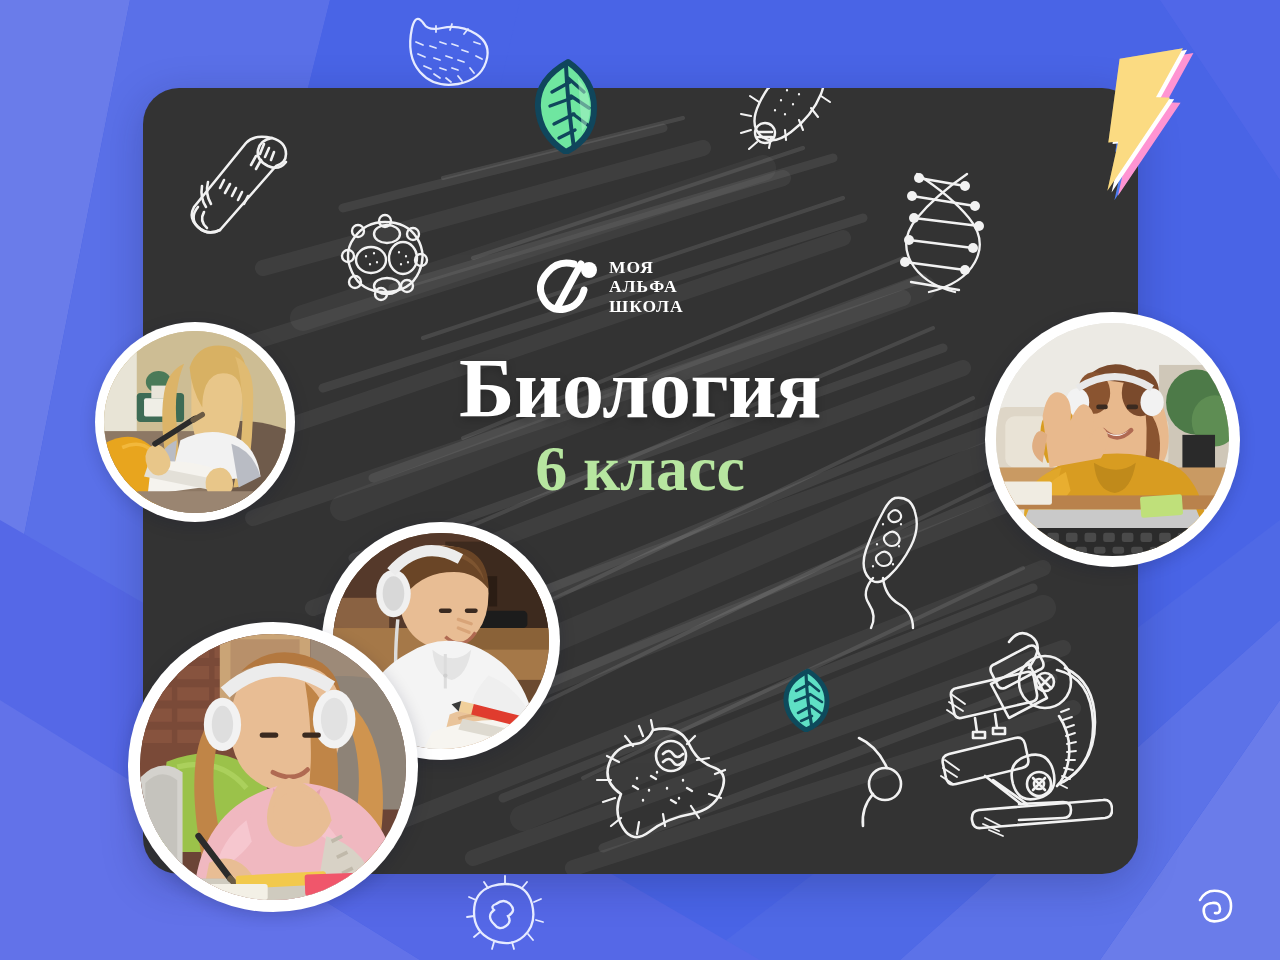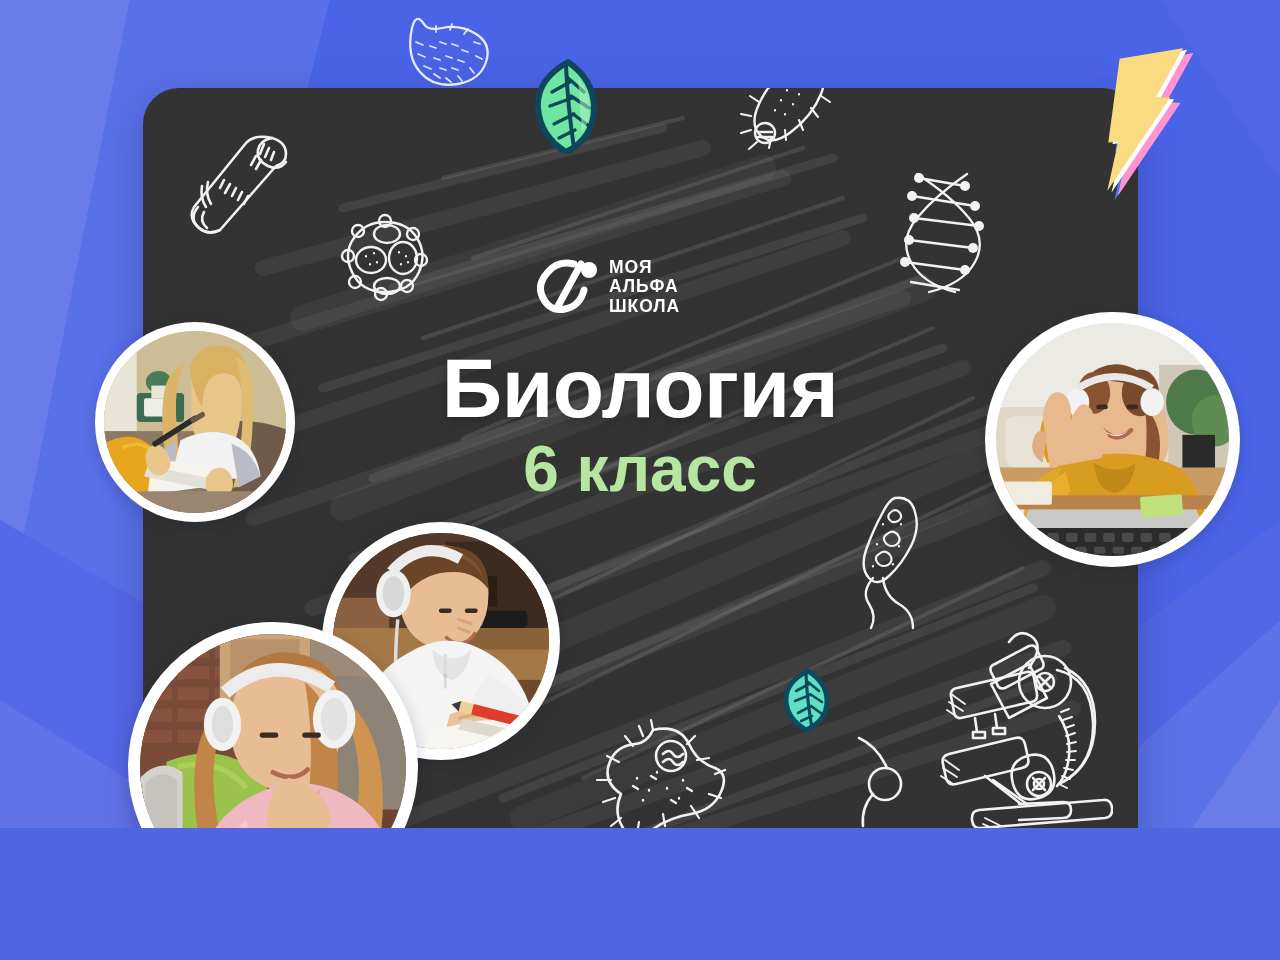--- a/index.html
+++ b/index.html
@@ -2,21 +2,21 @@
 <html><head>
 <meta charset="utf-8">
 <style>
   * { margin:0; padding:0; box-sizing:border-box; }
   html,body { width:1280px; height:960px; overflow:hidden; }
   body {
     font-family:"Liberation Sans", sans-serif;
     background:#4f66e0;
     position:relative;
   }
-  #stage { position:absolute; inset:0; width:1280px; height:828px; overflow:hidden; }
+  #stage { position:absolute; inset:0; width:1280px; height:960px; overflow:hidden;font-family:Liberation Serif, serif; }
 
   
   .bg-base { position:absolute; inset:0; background:#4964e6; }
   .ray { position:absolute; background:#6a7cea; }
 
   
   .board {
     position:absolute; left:143px; top:88px; width:995px; height:786px;
     background:#333333; border-radius:36px; overflow:hidden;
     box-shadow:0 10px 40px rgba(20,25,70,.25);

